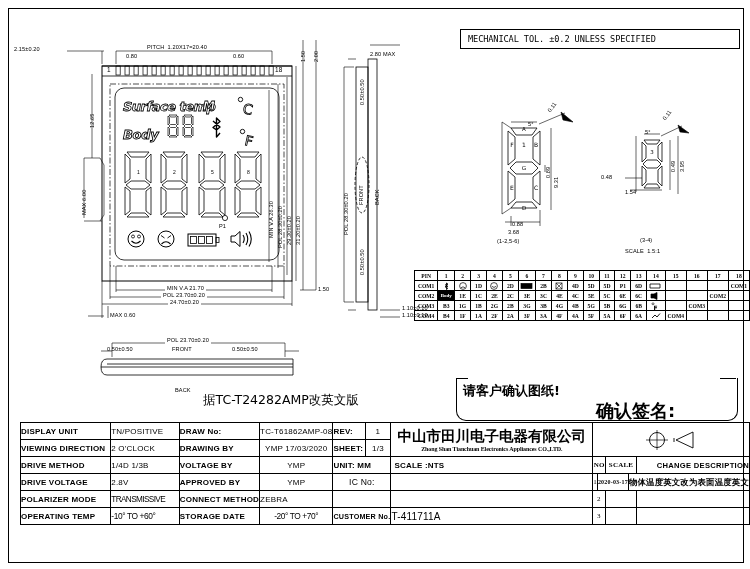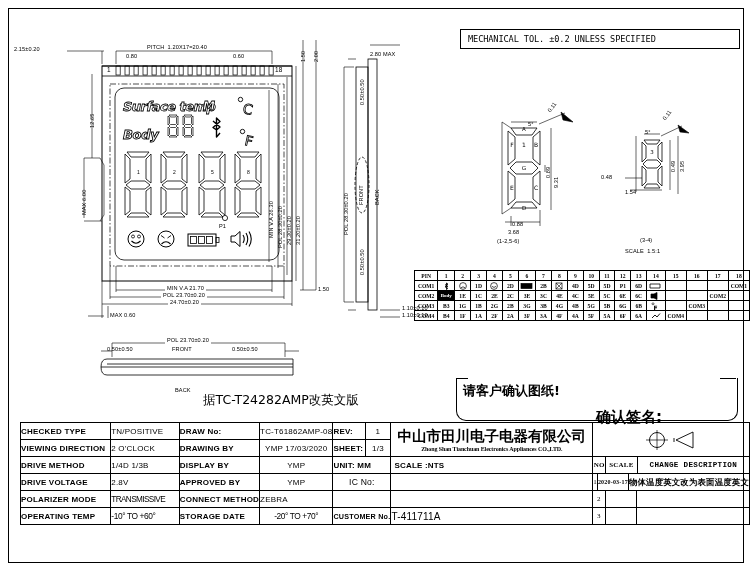--- a/index.html
+++ b/index.html
@@ -540,27 +540,27 @@
 </tbody>
   </table>
 
 <div class="txt cn" style="left:203px;top:394px;font-size:12.5px;font-family:'DejaVu Sans',sans-serif;">据TC-T24282AMP改英文版</div>
 
 <div class="abs" style="left:456px;top:378px;width:280px;height:42px;border:1.2px solid #000;border-top:none;border-radius:0 0 10px 10px;">
 </div>
 <div class="ln" style="left:456px;top:378px;width:12px;height:1.2px;"></div>
 <div class="ln" style="left:720px;top:378px;width:16px;height:1.2px;"></div>
 <div class="txt cn" style="left:463px;top:384px;font-size:13px;font-weight:bold;font-family:'DejaVu Sans',sans-serif;">请客户确认图纸!</div>
-<div class="txt cn" style="left:596px;top:402px;font-size:15px;font-weight:bold;font-family:'DejaVu Sans',sans-serif;margin-top:8px;">确认签名:</div>
+<div class="txt cn" style="left:596px;top:402px;font-size:18px;font-weight:bold;font-family:'DejaVu Sans',sans-serif;">确认签名:</div>
 
 <table class="tb" style="left:20px;top:422px;">
 
   <tbody>
       <tr>
-    <td class="lbl" style="width:96px;">CHECKED TYPE</td>
+    <td class="lbl" style="width:96px;">DISPLAY UNIT</td>
     <td class="val" style="width:86px;">TN/POSITIVE</td>
     <td class="lbl" style="width:78px;">DRAW No:</td>
     <td class="big" colspan="2" style="width:124px;text-align:center;">TC-T61862AMP-08</td>
     <td class="lbl" style="width:30px;">REV:</td>
     <td class="valc" style="width:24px;">1</td>
     <td rowspan="2" style="width:208px;text-align:center;vertical-align:middle;padding:0 2px;">
       <div class="cn" style="font-size:14.5px;font-weight:bold;letter-spacing:0px;font-family:'DejaVu Sans',sans-serif;">中山市田川电子电器有限公司</div>
       <div style="font-size:6px;font-weight:bold;font-family:'Liberation Serif',serif;letter-spacing:-0.1px;">Zhong Shan Tianchuan Electronics Appliances CO.,LTD.</div>
     </td>
     <td rowspan="2" style="width:58px;text-align:center;vertical-align:middle;">
@@ -579,31 +579,31 @@
     <td class="val">2 O'CLOCK</td>
     <td class="lbl">DRAWING BY</td>
     <td class="valc" colspan="2">YMP  17/03/2020</td>
     <td class="lbl">SHEET:</td>
     <td class="valc">1/3</td>
   </tr>
 
   <tr>
     <td class="lbl">DRIVE METHOD</td>
     <td class="val">1/4D   1/3B</td>
-    <td class="lbl">DISPLAY BY</td>
+    <td class="lbl">VOLTAGE BY</td>
     <td class="valc" colspan="2">YMP</td>
     <td class="lbl" colspan="2">UNIT: MM</td>
     <td class="lbl" style="font-size:8px;padding-left:3px;">SCALE :NTS</td>
     <td style="padding:0;">
       <table style="border-collapse:collapse;width:100%;">
         <tbody>
               <tr>
           <td style="border:none;border-right:1px solid #000;width:14px;font-size:7px;text-align:center;font-family:'Liberation Serif',serif;font-weight:bold;">NO</td>
           <td style="border:none;border-right:1px solid #000;width:40px;font-size:7px;text-align:center;font-family:'Liberation Serif',serif;font-weight:bold;">SCALE</td>
-          <td style="border:none;width:150px;font-size:7.6px;text-align:center;font-family:Liberation Mono, monospace;font-weight:bold;letter-spacing:0.3px;">CHANGE DESCRIPTION</td>
+          <td style="border:none;width:150px;font-size:7.6px;text-align:right;font-family:Liberation Sans, sans-serif;font-weight:bold;letter-spacing:0.3px;">CHANGE DESCRIPTION</td>
         </tr>
       </tbody>
           </table>
     </td>
   </tr>
 
   <tr>
     <td class="lbl">DRIVE VOLTAGE</td>
     <td class="val">2.8V</td>
     <td class="lbl">APPROVED BY</td>

